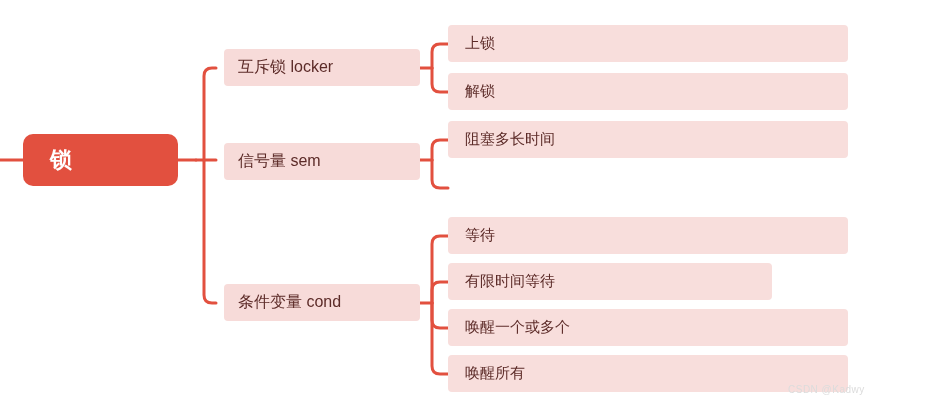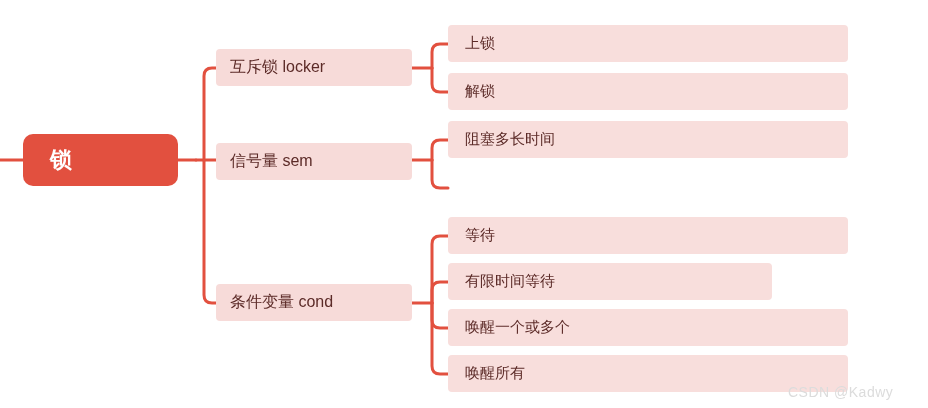--- a/index.html
+++ b/index.html
@@ -39,40 +39,41 @@
   }
   .node-root .node-label {
     color: #ffffff;
     font-size: 22px;
     font-weight: bold;
     padding-left: 27px;
     letter-spacing: 1px;
   }
   .node-branch {
     background: #f7dbd9;
+    margin-left: 8px;
   }
   .node-branch .node-label {
     color: #5c2b28;
     font-size: 16px;
     padding-left: 14px;
     white-space: nowrap;
   }
   .node-leaf {
     background: #f8dedc;
   }
   .node-leaf .node-label {
     color: #5c2b28;
     font-size: 15px;
     padding-left: 17px;
     white-space: nowrap;
   }
   .watermark {
     position: absolute;
     color: #dcdcdc;
-    font-size: 14px;
+    font-size: 10px;
     letter-spacing: 0.5px;
     white-space: nowrap;
     user-select: none;
   }
 </style>
 </head>
 <body>
 
 <div id="mindmap-canvas" style="background: rgb(255, 255, 255); width: 928px; height: 408px;">
 

